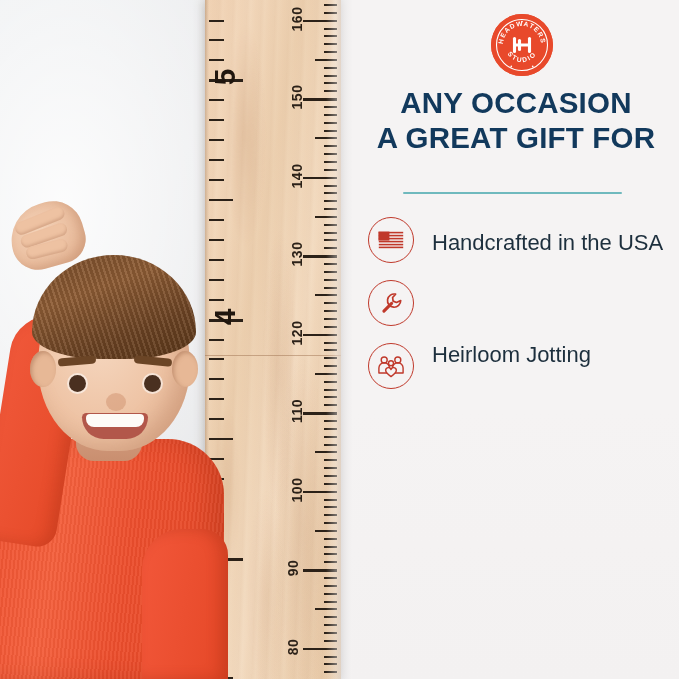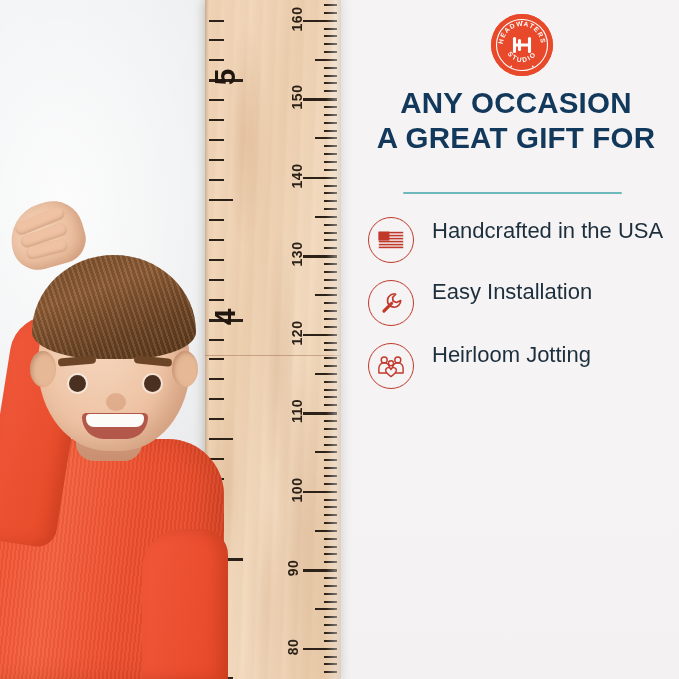--- a/index.html
+++ b/index.html
@@ -156,21 +156,21 @@
   .feat{display:flex;align-items:flex-start;margin-bottom:14px;padding-left:16px;}
   .feat .ic{
     flex:0 0 auto;width:44px;height:44px;border-radius:50%;
     border:1.6px solid #c0392b;display:flex;align-items:center;justify-content:center;
     margin-top:3px;
   }
   .feat .txt{
     margin-left:18px;color:#1d2f3d;font-size:22px;line-height:1.32;
     font-family:"Liberation Sans", sans-serif;font-weight:400;max-width:235px;
   }
-  .f1 .txt{margin-top:2px;}
+  .f1 .txt{margin-top:14px;}
 </style>
 </head>
 <body>
 
 <div id="stage">
 
   <div class="photo">
     <div class="wall-shade"></div>
     <div class="floor"></div>
 
@@ -402,21 +402,20 @@
         <div class="txt">Handcrafted in the USA</div>
       </div>
 
       <div class="feat">
         <div class="ic">
           <svg width="25" height="25" viewBox="0 0 25 25">
             <path d="M16.6,3.2 a6.6,6.6 0 1 0 5.1,6.4 l-4.2,1.9 -3.4,-1.4 -0.5,-3.6 z" fill="none" stroke="#c0392b" stroke-width="1.7" stroke-linejoin="round"></path>
             <path d="M12.6,12.4 L4.9,20.1" stroke="#c0392b" stroke-width="3.1" stroke-linecap="round"></path>
           </svg>
         </div>
-        <div class="txt">Easy Installation</div>
       </div>
 
 
       <div class="feat">
         <div class="ic">
           <svg width="28" height="24" viewBox="0 0 28 24">
             <g stroke="#c0392b" stroke-width="1.4" fill="none" stroke-linejoin="round">
               <circle cx="7.2" cy="6.0" r="3.0"></circle>
               <circle cx="20.8" cy="6.0" r="3.0"></circle>
               <circle cx="14.0" cy="9.3" r="2.5"></circle>

